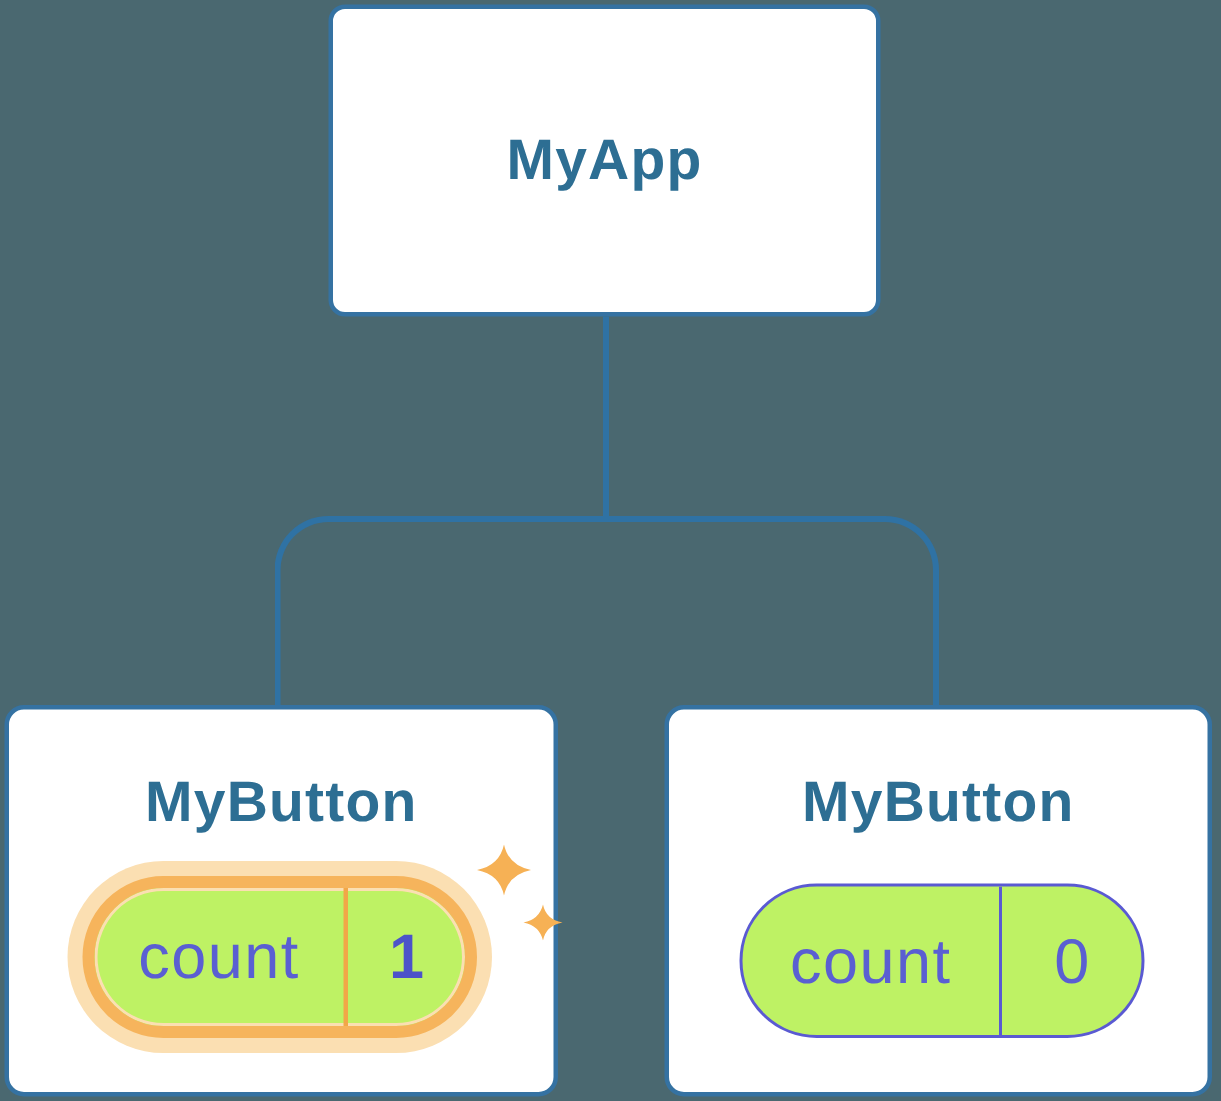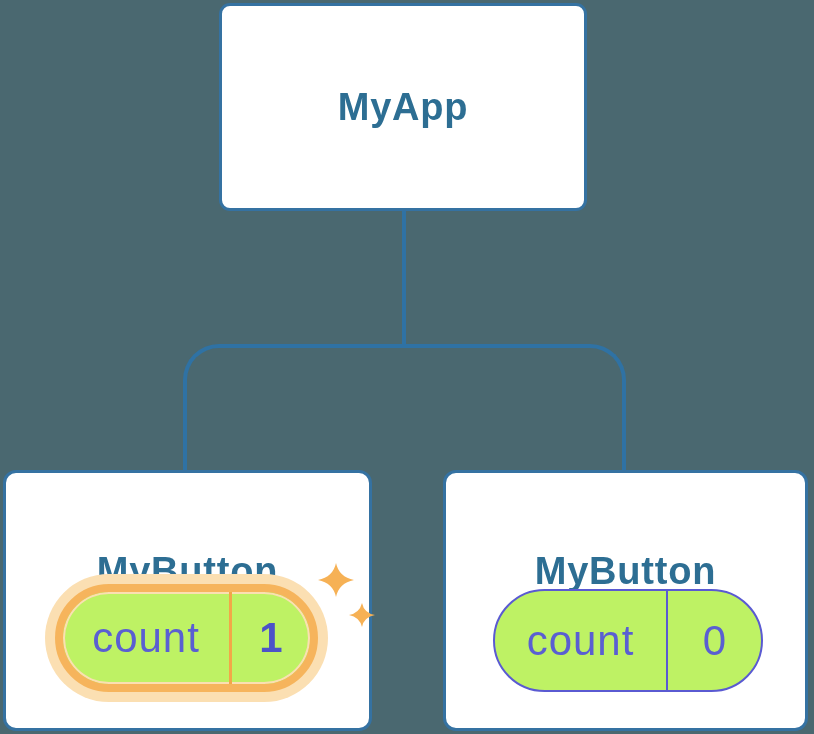--- a/index.html
+++ b/index.html
@@ -67,21 +67,20 @@
   }
 
   .node-child {
     border-radius: 13px;
   }
   .node-child .node-title {
     position: absolute;
     left: 0; right: 0;
     top: 41px;
     text-align: center;
-    margin-top: 36px;
   }
   .node-child-left  { left: 3px;   top: 470px; width: 369px; height: 261px; }
   .node-child-right { left: 443px; top: 470px; width: 365px; height: 261px; }
 
   .state-pill {
     position: absolute;
     display: flex;
     align-items: stretch;
     background: #bef264;
     overflow: hidden;

